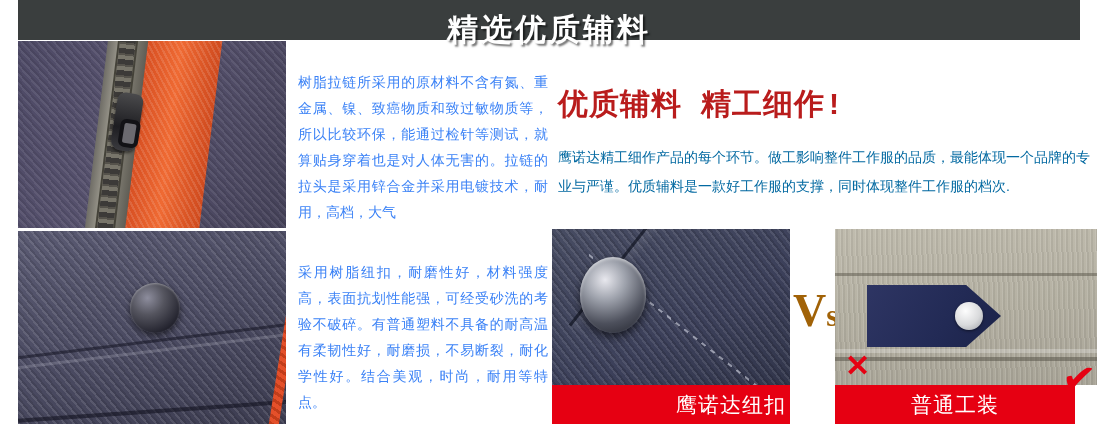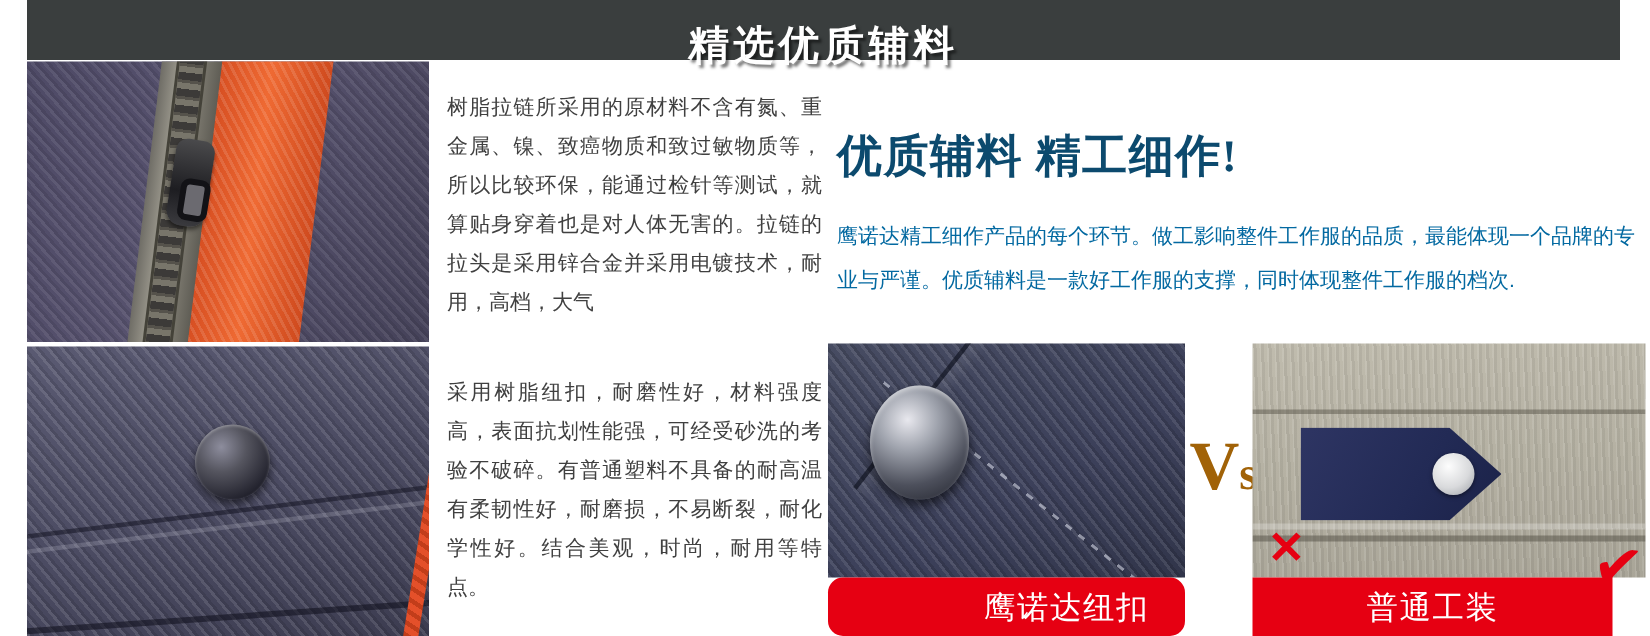--- a/index.html
+++ b/index.html
@@ -5,21 +5,21 @@
   * { margin:0; padding:0; box-sizing:border-box; }
   body { background:#fff; font-family:"Liberation Sans", sans-serif; }
   .page { position:relative; width:1100px; height:424px; background:#fff; overflow:hidden; }
 
   
   .header-bar{
     position:absolute; left:18px; top:0; width:1062px; height:40px;
     background:#3a3e3e; display:flex; align-items:center; justify-content:center;
   }
   .header-bar .title{
-    color:#fff; font-size:27px; font-weight:bold; letter-spacing:3px;
+    color:#fff; font-size:31px; font-weight:bold; letter-spacing:3px;
     text-shadow:2px 2px 2px rgba(0,0,0,.55);
     margin-top:20px;
   }
 
   
   .photo{ position:absolute; overflow:hidden; }
   .photo-zipper{ left:18px; top:41px; width:268px; height:187px;
     background:
       repeating-linear-gradient(48deg, rgba(255,255,255,.07) 0 2px, rgba(0,0,0,.08) 2px 4px, transparent 4px 6px),
       linear-gradient(115deg,#4e4a66 0%, #57526e 45%, #454259 100%);
@@ -58,26 +58,26 @@
   .snap-btn{ position:absolute; left:112px; top:52px; width:50px; height:50px; border-radius:50%;
     background:radial-gradient(circle at 35% 30%, #8d8d9d 0%, #55555f 35%, #23232e 75%, #15151d 100%);
     box-shadow:0 3px 6px rgba(0,0,0,.55), inset 0 1px 2px rgba(255,255,255,.35);
   }
   .snap-thread{ position:absolute; right:-6px; top:-10px; width:10px; height:240px; transform:rotate(9deg);
     background:repeating-linear-gradient(25deg,#e4502a 0 4px,#c23d1a 4px 7px); }
 
   
   .feature-block{ position:absolute; width:250px; }
   .feature-heading{ color:#e8111c; font-size:30px; font-weight:bold; letter-spacing:1px; }
-  .feature-body{ margin-top:12px; color:#404040; font-size:14px; line-height:26px; text-align:justify; }
+  .feature-body{ margin-top:23px; color:#3b82f6; font-size:14px; line-height:26px; text-align:justify; }
   .block-zipper{ left:298px; top:46px; }
   .block-snap{ left:298px; top:236px; }
 
   .quality-block{ position:absolute; left:558px; top:84px; width:532px; }
-  .quality-heading{ font-family:Liberation Serif, serif; color:#0c4a6e; font-size:30px; font-weight:bold; letter-spacing:1px; }
+  .quality-heading{ font-family:Liberation Mono, monospace; color:#b91c1c; font-size:30px; font-weight:bold; letter-spacing:1px; }
   .quality-body{ margin-top:18px; color:#0369a1; font-size:14px; line-height:29px; }
 
   
   .cmp-photo-good{ left:552px; top:229px; width:238px; height:156px;
     background:
       repeating-linear-gradient(52deg, rgba(255,255,255,.09) 0 2px, rgba(0,0,0,.12) 2px 4px, transparent 4px 7px),
       linear-gradient(150deg,#474c62 0%, #3c405a 60%, #31354a 100%);
   }
   .good-fold{ position:absolute; left:60px; top:-30px; width:260px; height:230px; transform:rotate(38deg);
     border-left:3px solid rgba(15,18,30,.65); box-shadow:inset 6px 0 8px rgba(255,255,255,.08); }
@@ -109,21 +109,21 @@
   }
   .bad-btn{ position:absolute; left:88px; top:17px; width:28px; height:28px; border-radius:50%;
     background:radial-gradient(circle at 38% 32%, #fdfdfd 0%, #d9dadc 55%, #9b9ea4 100%);
     box-shadow:0 1px 3px rgba(0,0,0,.5);
   }
   .cross-mark{ position:absolute; left:10px; bottom:4px; color:#e60012; font-size:30px; font-weight:bold; line-height:1; z-index:3; }
 
   .cmp-bar{ position:absolute; top:385px; height:39px; background:#e60012; color:#fff;
     display:flex; align-items:center; font-size:21px; letter-spacing:1px;
     font-family:"Liberation Serif", serif; }
-  .bar-good{ left:552px; width:238px; justify-content:flex-end; padding-right:24px;border-radius:10px; }
+  .bar-good{ left:552px; width:238px; justify-content:flex-end; padding-right:4px; }
   .bar-bad{ left:835px; width:240px; justify-content:center; padding-left:0; }
 </style>
 </head>
 <body>
 
 <div class="page">
 
   <div class="header-bar">
     <span class="title">精选优质辅料</span>
   </div>

